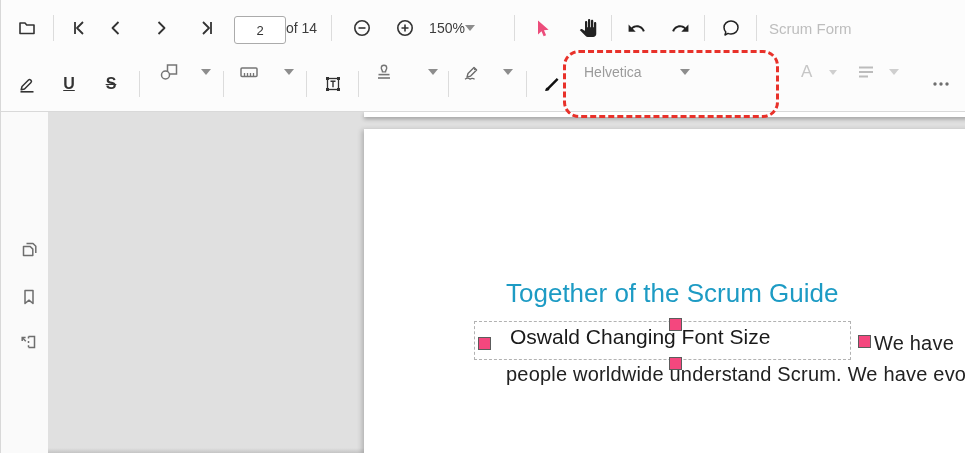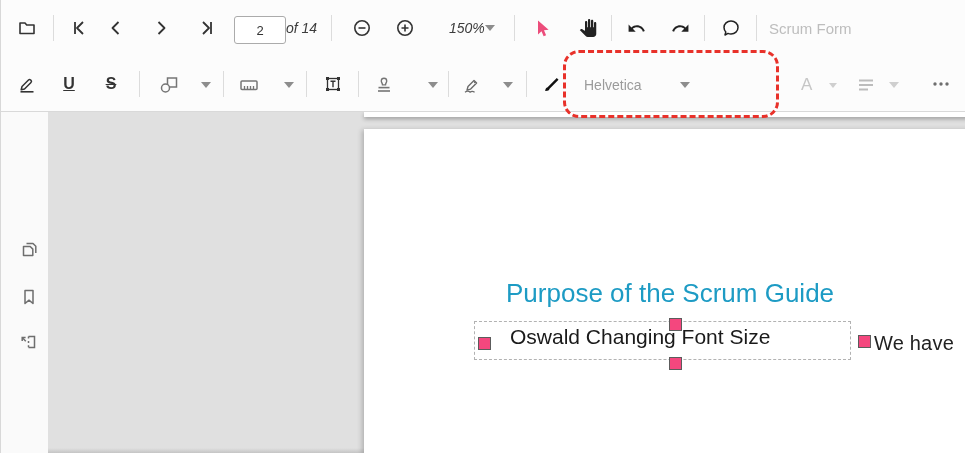--- a/index.html
+++ b/index.html
@@ -6,24 +6,24 @@
   .screen{position:relative;width:965px;height:453px;overflow:hidden;
           font-family:"Liberation Sans",sans-serif;background:#fff;
           border-left:1px solid #d8d8d8;box-sizing:border-box;}
   
   .header{position:absolute;left:0;top:0;width:965px;height:112px;background:#fcfcfc;
           border-bottom:1px solid #d9d9d9;box-sizing:border-box;z-index:5;}
   .ic{position:absolute;top:0;height:56px;width:32px;display:flex;align-items:center;justify-content:center;cursor:pointer;}
   .r2{top:56px;}
   .vdiv{position:absolute;top:15px;width:1px;height:26px;background:#dcdcdc;}
   .vdiv.r2{top:71px;}
-  .lbl{position:absolute;top:0;height:56px;display:flex;align-items:center;font-size:14px;color:#3c3c3c;font-style:italic;}
+  .lbl{position:absolute;top:0;height:56px;display:flex;align-items:center;font-size:14px;color:#3c3c3c;}
   .caret{width:0;height:0;border-left:5px solid transparent;border-right:5px solid transparent;border-top:6px solid #8d8d8d;}
   .caret.dis{border-top-color:#cfcfcf;}
-  .grp{position:absolute;top:57px;height:56px;display:flex;align-items:center;justify-content:space-between;cursor:pointer;}
+  .grp{position:absolute;top:44px;height:56px;display:flex;align-items:center;justify-content:space-between;cursor:pointer;}
   .pageinput{position:absolute;left:233px;top:16px;width:46px;height:24px;border:1px solid #ababab;border-radius:3px;
              text-align:center;font-size:13px;color:#333;background:#fff;font-family:"Liberation Sans",sans-serif;}
   .submit{position:absolute;top:0;height:56px;display:flex;align-items:center;font-size:15px;color:#bdbdbd;cursor:pointer;}
   .uGlyph{font-size:16px;font-weight:600;color:#333;text-decoration:underline;}
   .sGlyph{font-size:16px;font-weight:600;color:#333;text-decoration:line-through;}
   .fontlbl{font-size:14px;color:#9b9b9b;}
   .Albl{font-size:17px;color:#c6c6c6;}
   
   .red-dash{position:absolute;left:562px;top:50px;width:216px;height:68px;border:3px dashed #e8312a;
             border-radius:16px;z-index:99;pointer-events:none;box-sizing:border-box;}
@@ -92,21 +92,21 @@
         <circle cx="10" cy="10" r="7.2" fill="none" stroke="#333" stroke-width="1.6"></circle>
         <path d="M6.5 10h7" stroke="#333" stroke-width="1.6"></path>
       </svg>
     </div>
     <div class="ic" style="left:388px">
       <svg width="20" height="20" viewBox="0 0 20 20">
         <circle cx="10" cy="10" r="7.2" fill="none" stroke="#333" stroke-width="1.6"></circle>
         <path d="M6.5 10h7M10 6.5v7" stroke="#333" stroke-width="1.6"></path>
       </svg>
     </div>
-    <div class="lbl" style="left:448px;width:62px;justify-content:flex-start;cursor:pointer">
+    <div class="lbl" style="left:420px;width:62px;justify-content:center;cursor:pointer">
       <span>150%</span>
       <span class="caret"></span>
     </div>
 
     <div class="vdiv" style="left:513px"></div>
 
     <div class="ic" style="left:525px">
       <svg width="19" height="19" viewBox="0 0 19 19">
         <path d="M5 1.5v14l3.5-3.2 2.1 5 2.5-1.1-2.1-4.9 4.6-.6z" fill="#ec4d7b"></path>
       </svg>
@@ -264,30 +264,31 @@
         <path d="M9.5 4.5v11" fill="none" stroke="#6e6e6e" stroke-width="1.5" stroke-dasharray="2 2.4"></path>
         <path d="M6.8 9.2 3.4 5.8" stroke="#6e6e6e" stroke-width="1.5"></path>
         <path d="M3.2 9V5.6h3.4" fill="none" stroke="#6e6e6e" stroke-width="1.5"></path>
       </svg>
     </div>
   </div>
 
   <div class="page-sliver"></div>
 
   <div class="page">
-    <div class="doc-heading">Purpose of the Scrum Guide</div>
+    <div class="doc-heading">Together of the Scrum Guide</div>
 
     <div class="sel-box"></div>
     <div class="sel-text">Oswald Changing Font Size</div>
 
     <div class="handle" style="left:114px;top:208px"></div>
     <div class="handle" style="left:305px;top:189px"></div>
     <div class="handle" style="left:305px;top:228px"></div>
     <div class="handle" style="left:494px;top:206px"></div>
 
     <div class="body-line" style="left:510px;top:203px">We have</div>
+    <div class="body-line" style="left:142px;top:234px">people worldwide understand Scrum.  We have evo</div>
   </div>
 
   <div class="bottom-shade"></div>
 
   <div class="red-dash"></div>
 
 </div>
 
 </body></html>

